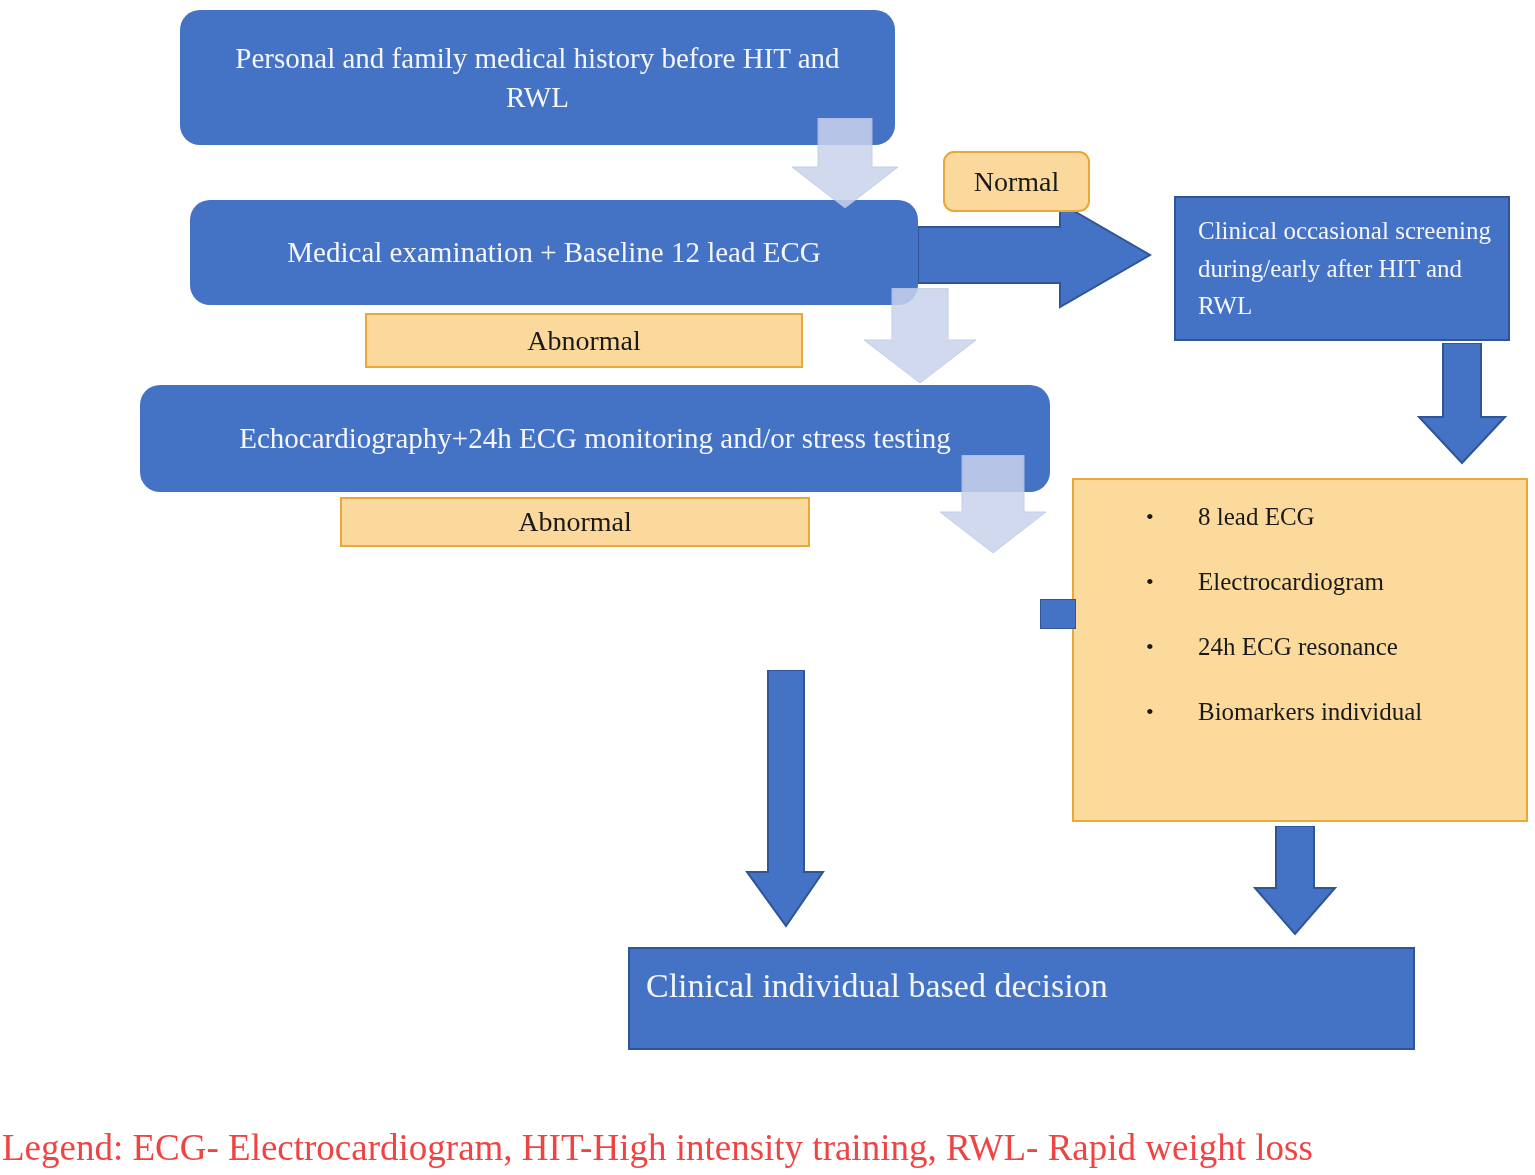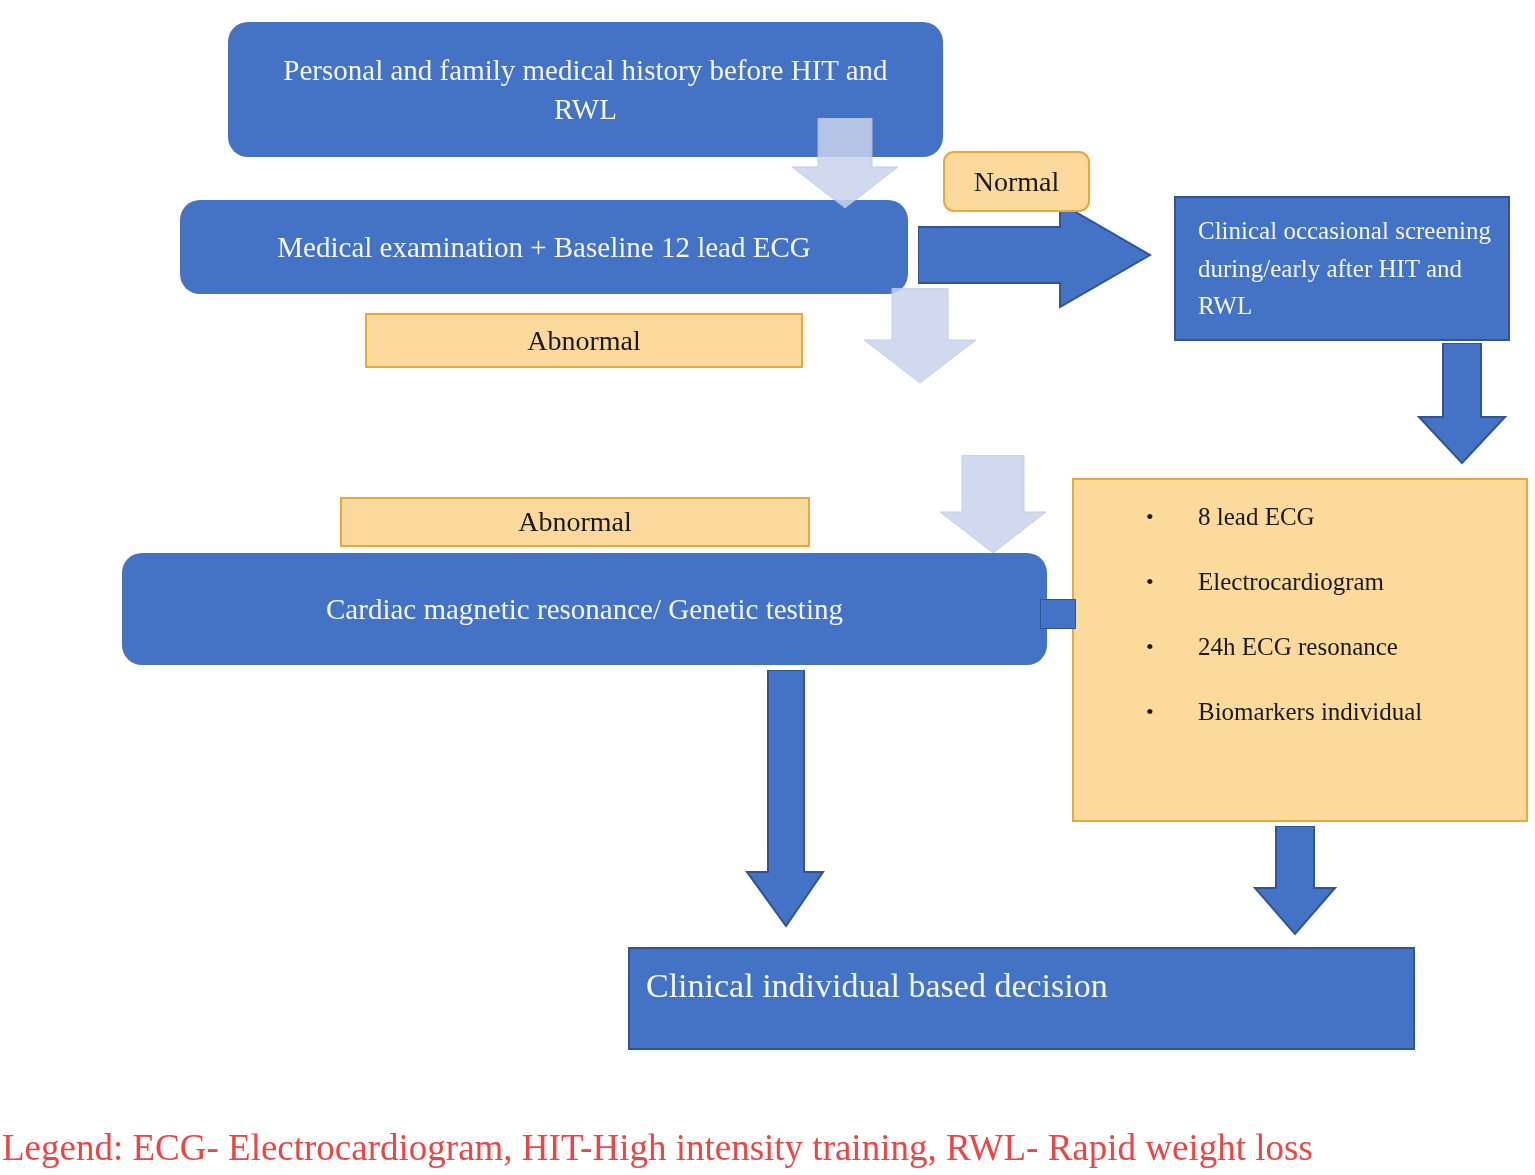--- a/index.html
+++ b/index.html
@@ -61,28 +61,28 @@
   .legend{
     position:absolute;left:2px;top:1126px;width:1420px;
     color:#ef4444;font-size:37px;z-index:1;
   }
 </style>
 </head>
 <body>
 
 <div class="canvas">
 
-  <div class="node rounded" id="node-history" style="left:180px;top:22px;width:715px;height:135px;margin-left:48px;">Personal and family medical history before HIT and RWL</div>
+  <div class="node rounded" id="node-history" style="left:180px;top:10px;width:715px;height:135px;">Personal and family medical history before HIT and RWL</div>
 
-  <div class="node rounded" id="node-exam" style="left:180px;top:200px;width:728px;height:94px;">Medical examination + Baseline 12 lead ECG</div>
+  <div class="node rounded" id="node-exam" style="left:190px;top:200px;width:728px;height:105px;">Medical examination + Baseline 12 lead ECG</div>
 
   <div class="node bordered" id="node-screening" style="left:1174px;top:196px;width:336px;height:145px;">Clinical occasional screening during/early after HIT and RWL</div>
 
+  <div class="node rounded" id="node-echo" style="left:140px;top:385px;width:910px;height:107px;">Echocardiography+24h ECG monitoring and/or stress testing</div>
 
-  <div class="node rounded" id="node-cardiac" style="left:122px;top:553px;width:925px;height:112px;">Cardiac magnetic resonance/ Genetic testing</div>
 
   <div class="node bordered" id="node-decision" style="left:628px;top:947px;width:787px;height:103px;">Clinical individual based decision</div>
 
   <div class="tag" style="left:943px;top:151px;width:147px;height:61px;border-radius:11px;">Normal</div>
 
   <div class="tag" style="left:365px;top:313px;width:438px;height:55px;">Abnormal</div>
 
   <div class="tag" style="left:340px;top:497px;width:470px;height:50px;">Abnormal</div>
 
   <div class="panel">

